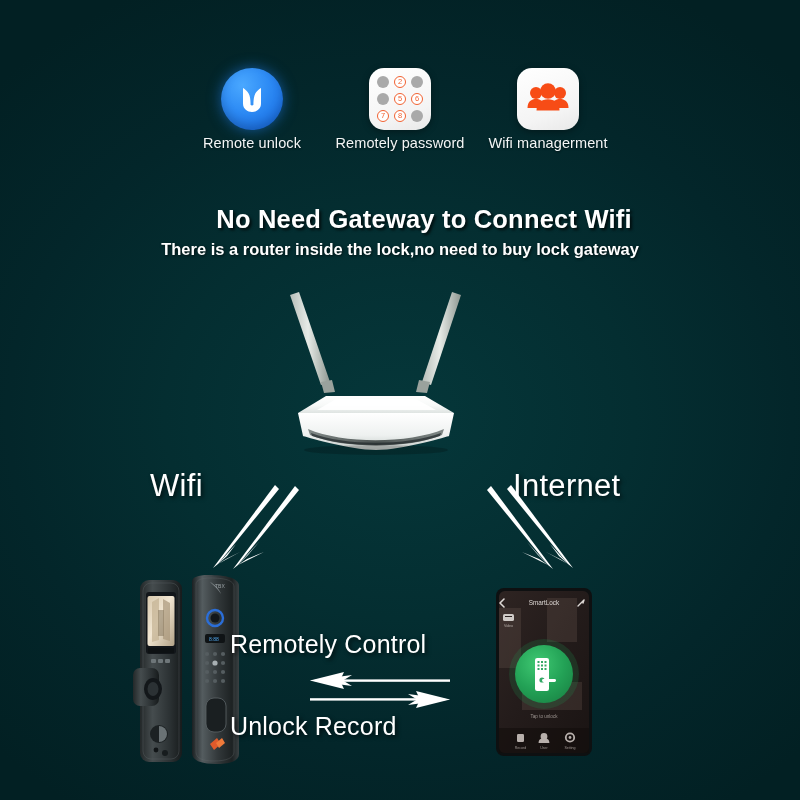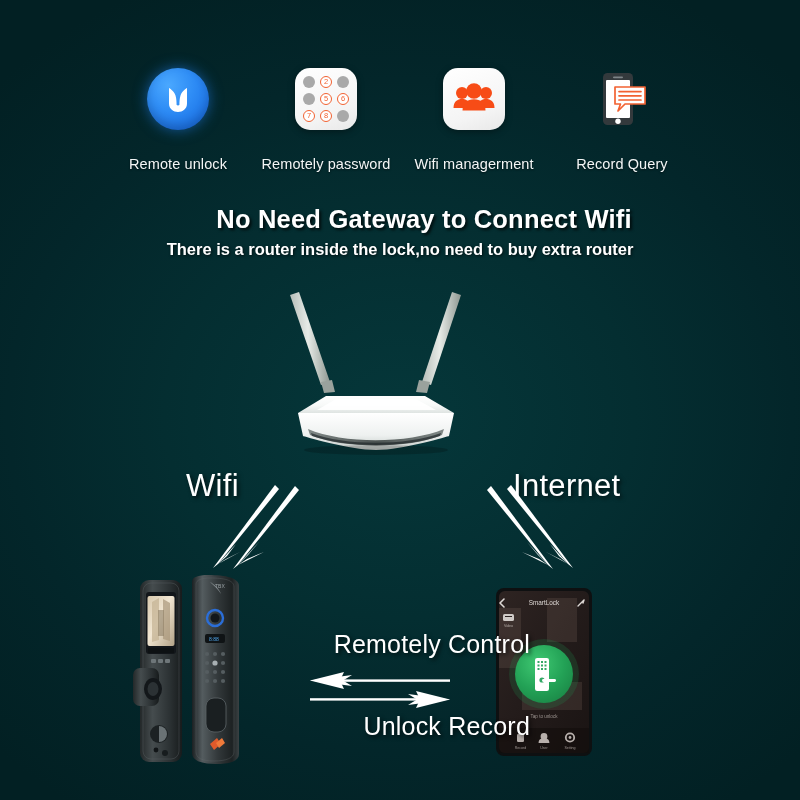--- a/index.html
+++ b/index.html
@@ -33,21 +33,21 @@
     display: flex;
     flex-direction: column;
     align-items: center;
   }
   .feature-icon-box {
     width: 62px;
     height: 62px;
     position: relative;
   }
   .feature-label {
-    margin-top: 26px;
+    margin-top: 5px;
     color: #f3f6f6;
     font-size: 14.5px;
     letter-spacing: 0.1px;
     white-space: nowrap;
     text-shadow: 0 1px 2px rgba(0,0,0,.55);
   }
 
   
   .ic-remote {
     width: 62px; height: 62px; border-radius: 50%;
@@ -102,35 +102,35 @@
   #router { position: absolute; left: 268px; top: 278px; width: 270px; height: 180px; }
 
   
   .side-label {
     position: absolute;
     color: #ffffff;
     font-size: 31px;
     text-shadow: 2px 2px 4px rgba(0,0,0,.7);
     letter-spacing: .3px;
   }
-  #label-wifi { left: 150px; top: 468px; margin-left: 36px; }
+  #label-wifi { left: 150px; top: 468px; }
   #label-internet { left: 513px; top: 468px; text-align: center; }
 
   .beam { position: absolute; }
   #beam-left  { left: 196px; top: 482px; }
   #beam-right { left: 470px; top: 482px; }
 
   
   #lock-pair { position: absolute; left: 126px; top: 572px; width: 128px; height: 196px; }
   #phone     { position: absolute; left: 492px; top: 586px; width: 104px; height: 172px; }
 
   .flow-label {
     position: absolute;
     width: 300px;
-    text-align: right;
+    text-align: left;
     color: #ffffff;
     font-size: 25px;
     text-shadow: 2px 2px 4px rgba(0,0,0,.7);
     letter-spacing: .2px;
   }
   #flow-top    { left: 230px; top: 630px; }
   #flow-bottom { left: 230px; top: 712px; }
   #flow-arrows { position: absolute; left: 300px; top: 668px; }
 </style>
 </head>
@@ -181,46 +181,25 @@
               <path d="M24.5 26 C24.5 19.5 28.5 17 33 17 C37.5 17 41.5 19.5 41.5 26 Z"></path>
               <circle cx="21" cy="9" r="7.8"></circle>
               <path d="M9.5 28.5 C9.5 20.5 14.6 17.2 21 17.2 C27.4 17.2 32.5 20.5 32.5 28.5 Z"></path>
             </g>
           </svg>
         </div>
       </div>
       <div class="feature-label">Wifi managerment</div>
     </div>
 
-    <div class="feature-cell">
-      <div class="feature-icon-box">
-        <div class="tile" style="background:transparent;box-shadow:none;">
-          <svg width="58" height="58" viewBox="0 0 58 58">
-
-            <rect x="10" y="3" width="30" height="52" rx="4.5" fill="#33393c"></rect>
-            <rect x="13" y="10" width="24" height="38" rx="1" fill="#ffffff"></rect>
-            <rect x="20" y="6.4" width="10" height="1.8" rx=".9" fill="#7d8487"></rect>
-            <circle cx="25" cy="51.3" r="2.7" fill="#ffffff"></circle>
-
-            <path d="M22 17 H52 V34 H32 L25 41 L27.5 34 H22 Z" fill="#ffffff" stroke="#f26232" stroke-width="1.7" stroke-linejoin="round"></path>
-            <g stroke="#f26232" stroke-width="1.7" stroke-linecap="round">
-              <line x1="26" y1="21.6" x2="48" y2="21.6"></line>
-              <line x1="26" y1="25.8" x2="48" y2="25.8"></line>
-              <line x1="26" y1="30.0" x2="48" y2="30.0"></line>
-            </g>
-          </svg>
-        </div>
-      </div>
-      <div class="feature-label">Record Query</div>
-    </div>
 
   </div>
 
   <div id="headline">No Need Gateway to Connect Wifi</div>
-  <div id="subhead">There is a router inside the lock,no need to buy extra router</div>
+  <div id="subhead">There is a router inside the lock,no need to buy lock gateway</div>
 
   <div id="router">
     <svg width="270" height="180" viewBox="0 0 270 180">
       <defs>
         <linearGradient id="antG" x1="0" y1="0" x2="1" y2="0">
           <stop offset="0%" stop-color="#b6bdb8"></stop>
           <stop offset="45%" stop-color="#e7ebe7"></stop>
           <stop offset="100%" stop-color="#8e9791"></stop>
         </linearGradient>
         <linearGradient id="topG" x1="0" y1="0" x2="0" y2="1">

